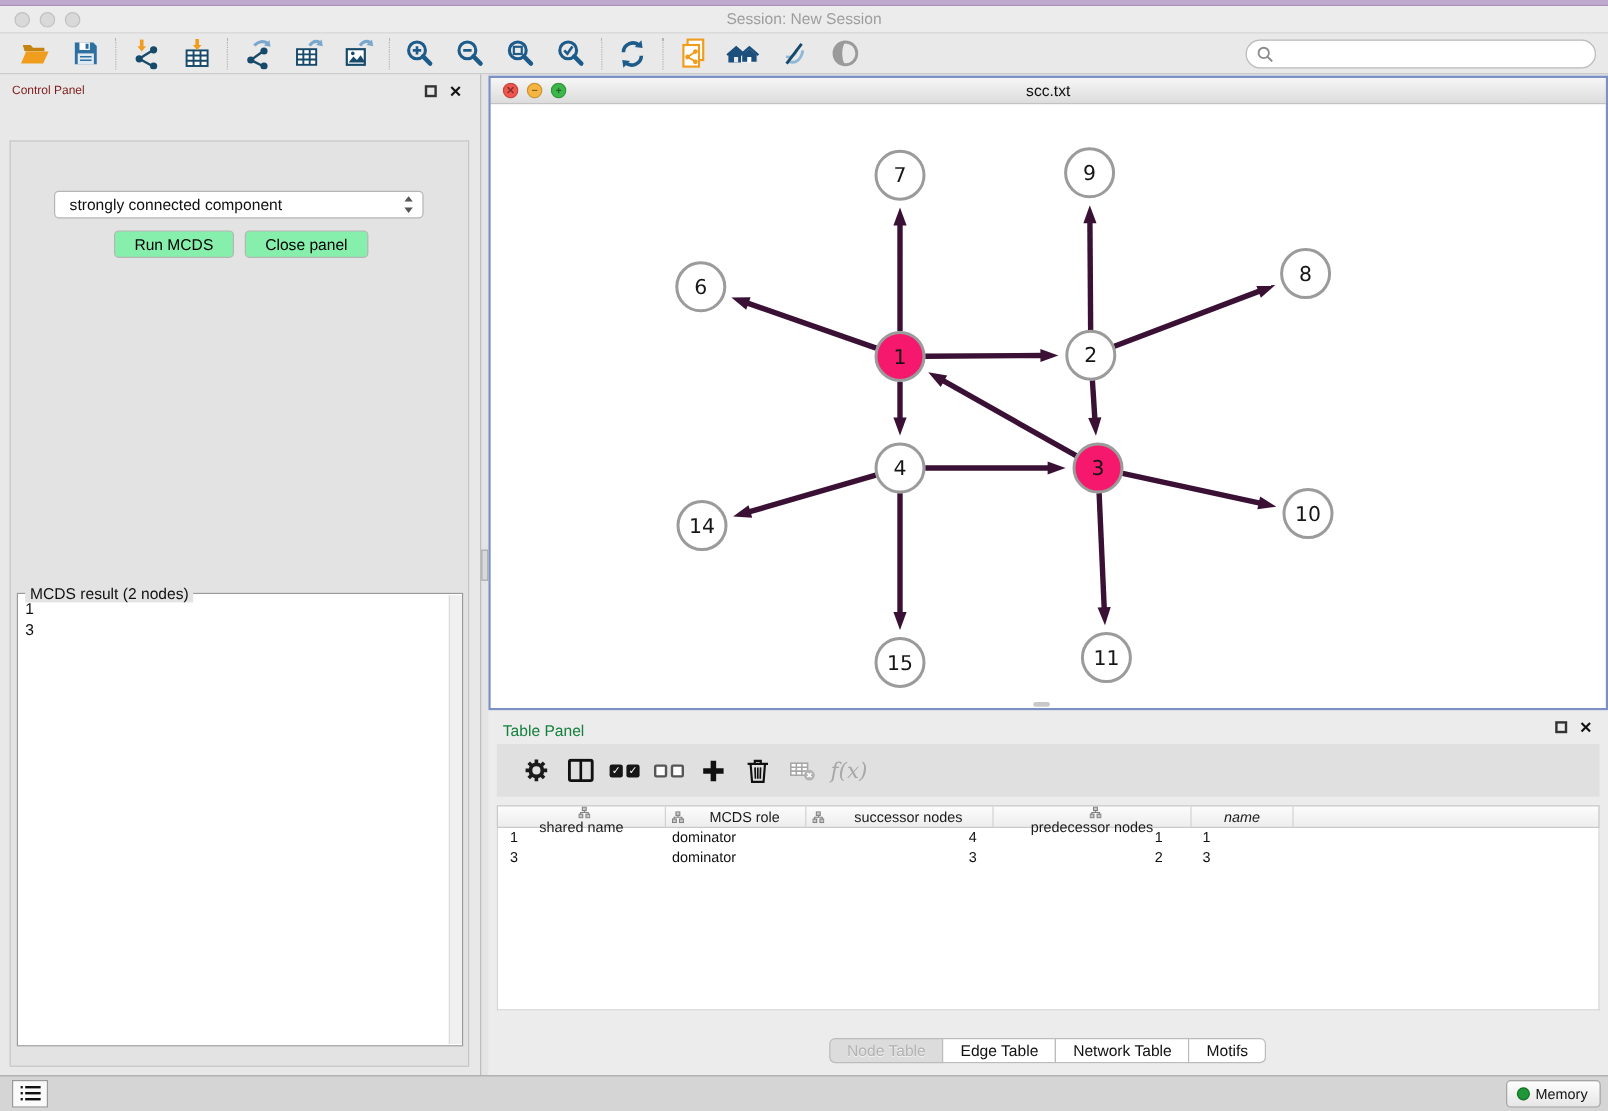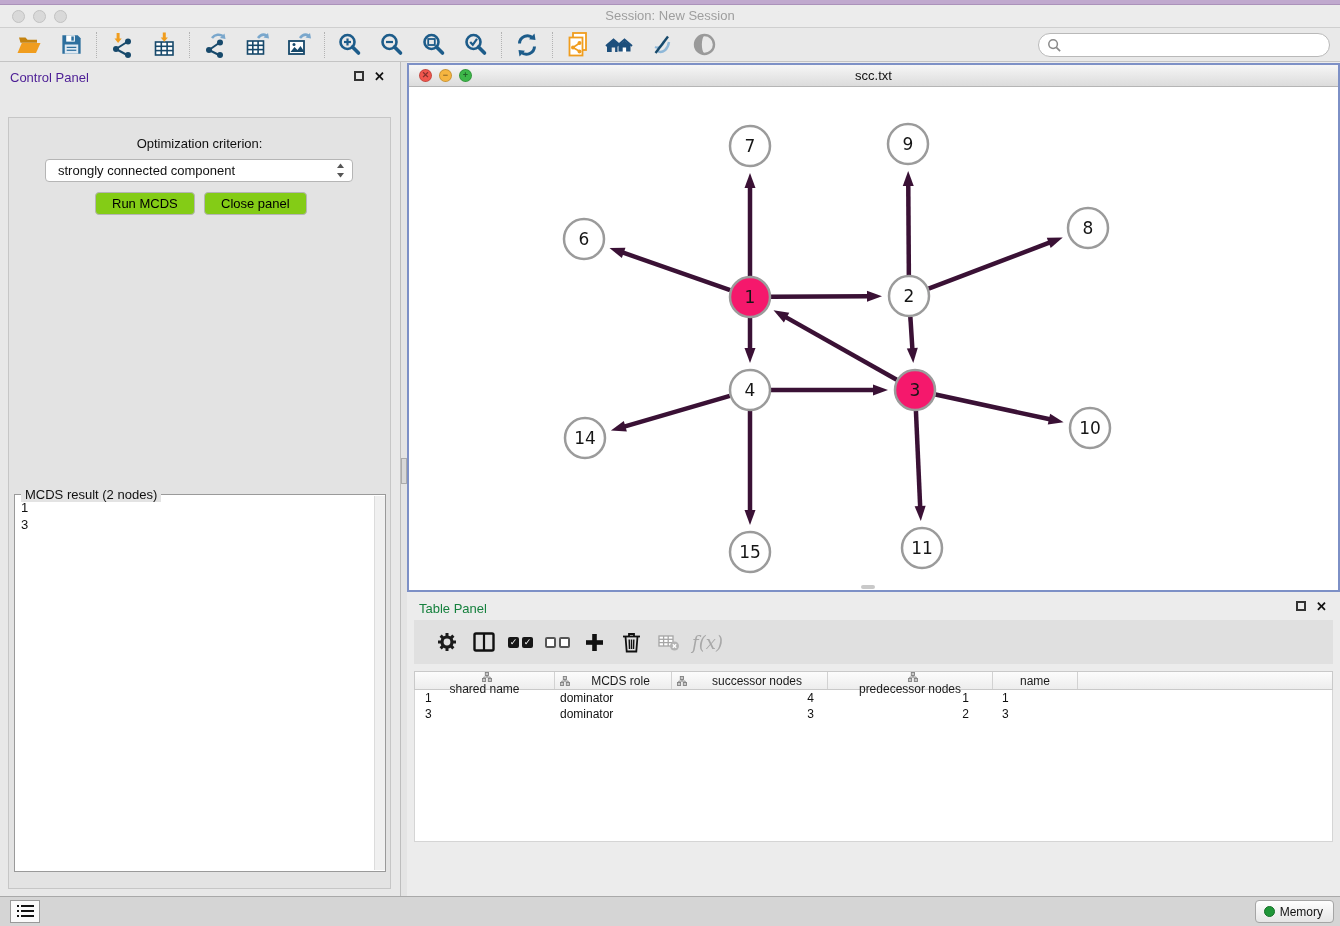--- a/index.html
+++ b/index.html
@@ -15,33 +15,33 @@
   .title-text { text-align:center; line-height:22px; color:#9e9e9e; font-size:13px; }
   
   .toolbar { position:absolute; top:28px; left:0; width:100%; height:34px; background:#e9e9e9; border-bottom:1px solid #c4c4c4; display:flex; align-items:center; padding-left:8px; }
   .tb-btn { width:42px; height:30px; display:flex; align-items:center; justify-content:center; flex:0 0 auto; }
   .tb-sep { width:1px; height:26px; border-left:1px dotted #b3b3b3; margin:0 4px; flex:0 0 auto; }
   .tb-search { position:absolute; right:10px; top:5px; width:292px; height:24px; border:1px solid #b9b9b9; border-radius:12px; background:#fff; display:flex; align-items:center; padding-left:8px; }
   .tb-search input { border:none; outline:none; flex:1; font-size:13px; background:transparent; font-family:"Liberation Sans",sans-serif; }
   
   .control-panel { position:absolute; left:0; top:62px; width:400px; height:834px; background:#e8e8e8; }
   .cp-header { position:relative; height:30px; }
-  .cp-title { position:absolute; left:10px; top:8px; font-size:13px; color:#4c1d95; }
+  .cp-title { position:absolute; left:10px; top:8px; font-size:10px; color:#7f1d1d; }
   .float-max { position:absolute; width:10px; height:10px; border:2px solid #333; background:transparent; }
   .float-close { position:absolute; font-size:13px; font-weight:bold; color:#111; line-height:12px; }
   .cp-tabs { position:absolute; left:0; top:34px; width:100%; display:flex; justify-content:center; }
   .tab { height:21px; line-height:19px; padding:0 13px; background:#fff; border:1px solid #c2c2c2; margin-left:-1px; font-size:13px; color:#111; cursor:default; }
   .tab:first-child { border-radius:4px 0 0 4px; }
   .tab:last-child { border-radius:0 4px 4px 0; }
   .tab.active { background:#e3e3e3; color:#b5b5b5; border-color:#cdcdcd; }
   .cp-content { position:absolute; left:8px; top:55px; width:383px; height:772px; background:#e3e3e3; border:1px solid #c6c6c6; }
   .opt-label { position:absolute; left:0; width:100%; top:18px; text-align:center; font-size:13px; }
   .dropdown { position:absolute; left:36px; top:41px; width:308px; height:23px; background:#fff; border:1px solid #b5b5b5; border-radius:4px; font-size:13px; line-height:21px; padding-left:12px; }
   .dropdown .stepper { position:absolute; right:7px; top:3px; }
-  .cp-btn { position:absolute; top:74px; height:23px; background:#84cc16; border:1px solid #b5b5b5; border-radius:4px; font-size:13px; font-family:"Liberation Sans",sans-serif; padding:0 16px; }
+  .cp-btn { position:absolute; top:74px; height:23px; background:#86efac; border:1px solid #b5b5b5; border-radius:4px; font-size:13px; font-family:"Liberation Sans",sans-serif; padding:0 16px; }
   .btn-run { left:86px; }
   .btn-close { left:195px; }
   .fieldset { position:absolute; left:5px; top:376px; width:372px; height:378px; border:1px solid #9a9a9a; background:#fff; }
   .fieldset .legend { position:absolute; top:-8px; left:6px; background:#e3e3e3; padding:0 4px; font-size:13px; color:#111; }
   .fieldset .scrolltrack { position:absolute; right:0; top:1px; bottom:1px; width:11px; background:#f0f0f0; border-left:1px solid #dcdcdc; }
   .mcds-item { padding:0 6px; font-size:13px; line-height:17px; }
   .mcds-items { padding-top:4px; }
   
   .splitter { position:absolute; left:400px; top:62px; width:7px; height:834px; background:#e4e4e4; border-left:1px solid #bdbdbd; }
   .splitter-handle { position:absolute; left:0px; top:396px; width:6px; height:26px; background:#d8d8d8; border:1px solid #ababab; }
@@ -272,21 +272,20 @@
   </div>
 </div>
 
 <div class="control-panel">
   <div class="cp-header">
     <span class="cp-title">Control Panel</span>
     <span class="float-max" style="right:36px; top:9px;"></span>
     <span class="float-close" style="right:15px; top:9px;">✕</span>
   </div>
   <div class="cp-content">
-    <div class="opt-label">Optimization criterion:</div>
     <div class="dropdown">
       <span>strongly connected component</span>
       <span class="stepper">
         <svg width="9" height="15" viewBox="0 0 9 15">
             <path d="M4.5 0.5 L8 5 H1z" fill="#555"></path>
             <path d="M4.5 14.5 L1 10 H8z" fill="#555"></path>
           </svg>
       </span>
     </div>
     <button class="cp-btn btn-run">Run MCDS</button>
@@ -508,21 +507,21 @@
           <svg width="10" height="10" viewBox="0 0 10 10" class="th-icon">
             <g stroke="#808080" fill="#c9c9c9" stroke-width="0.9">
               <rect x="3.3" y="0.5" width="3.2" height="3"></rect>
               <path d="M5 3.5v1.6M1.8 6.5V5.1h6.4v1.4" fill="none"></path>
               <rect x="0.4" y="6.5" width="3.2" height="3"></rect>
               <rect x="6.3" y="6.5" width="3.2" height="3"></rect>
             </g>
           </svg>
           <span class="th-label">predecessor nodes</span>
         </div>
-        <div class="th" style="width: 85px;">
+        <div class="th" style="width: 85px; font-style: italic;">
           <span class="th-label">name</span>
         </div>
         <div class="th th-fill"></div>
       </div>
     <div class="tbl-body" id="tbl-body">
         <div class="tr">
           <div class="td" style="width: 140px; padding-left: 10px; text-align: left;">1</div>
           <div class="td" style="width: 117px; padding-left: 5px; text-align: left;">dominator</div>
           <div class="td" style="width: 156px; padding-right: 14px; text-align: right;">4</div>
           <div class="td" style="width: 165px; padding-right: 24px; text-align: right;">1</div>
@@ -530,20 +529,26 @@
         </div>
         <div class="tr">
           <div class="td" style="width: 140px; padding-left: 10px; text-align: left;">3</div>
           <div class="td" style="width: 117px; padding-left: 5px; text-align: left;">dominator</div>
           <div class="td" style="width: 156px; padding-right: 14px; text-align: right;">3</div>
           <div class="td" style="width: 165px; padding-right: 24px; text-align: right;">2</div>
           <div class="td" style="width: 85px; padding-left: 9px; text-align: left;">3</div>
         </div>
       </div>
   </div>
+  <div class="bottom-tabs" id="bottom-tabs">
+      <div class="bt-tab active">Node Table</div>
+      <div class="bt-tab">Edge Table</div>
+      <div class="bt-tab">Network Table</div>
+      <div class="bt-tab">Motifs</div>
+    </div>
 </div>
 
 <div class="status-bar">
   <div class="list-btn">
     <svg width="17" height="13" viewBox="0 0 17 13">
         <g fill="#111">
           <rect x="0" y="0" width="2" height="2"></rect>
           <rect x="4" y="0" width="13" height="2"></rect>
           <rect x="0" y="5" width="2" height="2"></rect>
           <rect x="4" y="5" width="13" height="2"></rect>

